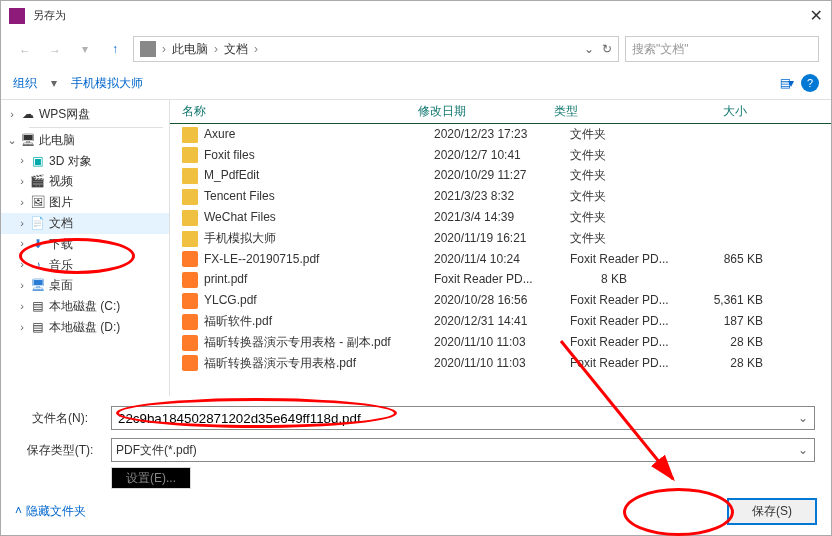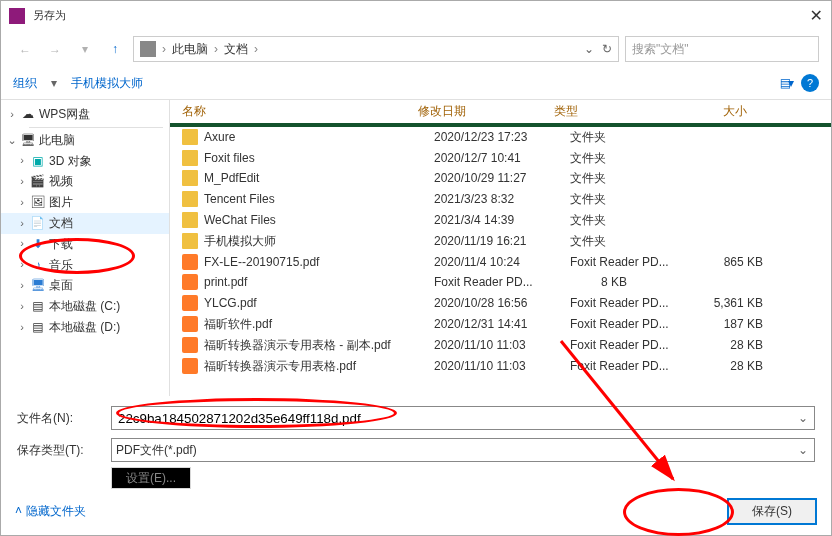--- a/index.html
+++ b/index.html
@@ -22,34 +22,34 @@
 .tb-right{margin-left:auto;display:flex;gap:10px;align-items:center}
 .help-circle{width:18px;height:18px;border-radius:50%;background:#0078d4;color:#fff;text-align:center;line-height:18px;font-size:11px}
 .content{display:flex;height:296px}
 .tree{width:168px;border-right:1px solid #e0e0e0;padding:4px 0;overflow:hidden}
 .tree-item{display:flex;align-items:center;padding:2px 4px 2px 6px;gap:3px;cursor:default;white-space:nowrap}
 .tree-item .exp{width:10px;flex-shrink:0;text-align:center;color:#666;font-size:11px}
 .tree-item .ticon{width:16px;height:16px;flex-shrink:0;display:flex;align-items:center;justify-content:center}
 .tree-item.l1{padding-left:16px}
 .tree-item.selected{background:#e5f3ff}
 .filelist{flex:1;overflow:hidden;position:relative}
-.fl-header{display:flex;border-bottom:4px solid #14532d;padding:3px 15px 3px 12px;color:#a16207}
+.fl-header{display:flex;border-bottom:1px solid #14532d;padding:3px 15px 3px 12px;color:#0f766e}
 .col-name{width:236px}
 .col-date{width:136px}
 .col-type{width:118px}
 .col-size{width:75px;text-align:right;padding-right:6px}
 .fl-body{}
-.fl-row{display:flex;align-items:flex-start;padding:2px 0 2px 12px;cursor:default}
+.fl-row{display:flex;align-items:flex-end;padding:2px 0 2px 12px;cursor:default}
 .fl-row .ficon{width:16px;height:16px;margin-right:6px;flex-shrink:0}
 .fname{width:230px;white-space:nowrap;overflow:hidden}
 .folder-icon{background:#f0c040;border-radius:1px}
 .pdf-icon{background:#ff7a29;border-radius:2px}
 .bottom{padding:10px 16px 10px 16px}
 .field-row{display:flex;align-items:center;margin-bottom:8px}
-.field-row label{width:86px;text-align:left;padding-right:8px;flex-shrink:0}
+.field-row label{width:86px;text-align:center;padding-right:8px;flex-shrink:0}
 .combo{flex:1;border:1px solid #888;height:22px;display:flex;align-items:center;padding:0 4px;background:#fff}
 .combo .ddbtn{margin-left:auto;color:#666;padding:0 2px}
 .combo input{border:0;outline:0;flex:1;font:12px inherit;background:transparent}
 .settings-row{margin:8px 0 0 94px}
 .settings-btn{padding:3px 14px;background:#000000;color:#888;border:1px solid #d8d8d8}
 .footer{display:flex;align-items:center;padding:6px 14px 10px 14px;position:absolute;bottom:0;left:0;right:0}
 .hide-folders{color:#0066cc;display:flex;align-items:center;gap:4px}
 .buttons{margin-left:auto;display:flex;gap:10px}
 .btn{padding:4px 24px;border:1px solid #999;background:#f0f0f0;cursor:default}
 .btn.default{border:1px solid #0078d4;box-shadow:0 0 0 1px #0078d4 inset}

